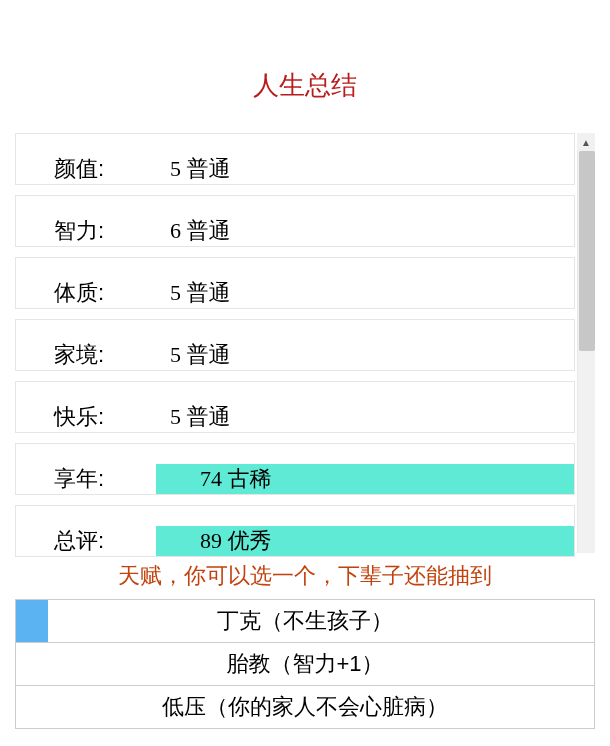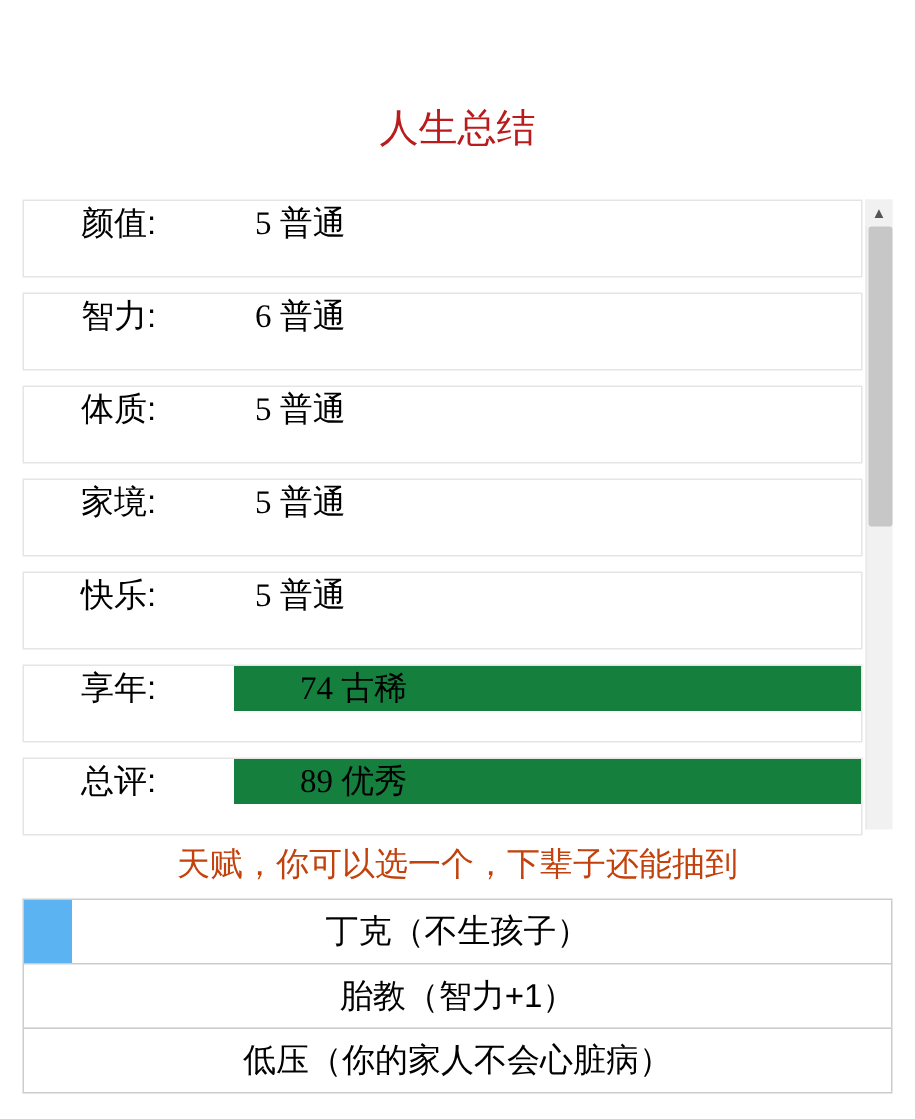--- a/index.html
+++ b/index.html
@@ -55,21 +55,21 @@
       justify-content: center;
       font-size: 10px;
       color: #555;
     }
     .stats-list {
       width: 560px;
       margin-left: 0;
     }
     .stat-row {
       display: flex;
-      align-items: flex-start;
+      align-items: flex-end;
       border: 1px solid #e5e5e5;
       margin-bottom: 10px;
       height: 52px;
       background: #fff;
     }
     .stat-label {
       width: 140px;
       display: flex;
       align-items: center;
       justify-content: flex-start;
@@ -80,21 +80,21 @@
     .stat-value {
       flex: 1;
       display: flex;
       align-items: center;
       padding-left: 14px;
       font-size: 22px;
       color: #000;
       font-family: Liberation Serif, serif;
     }
     .stat-value.highlight {
-      background: #15803d;
+      background: #5eead4;
       padding-left: 44px;
     }
     .bottom-section {
       width: 580px;
       margin: 8px auto 0;
     }
     .talent-heading {
       text-align: center;
       font-size: 22px;
       margin-bottom: 8px;

